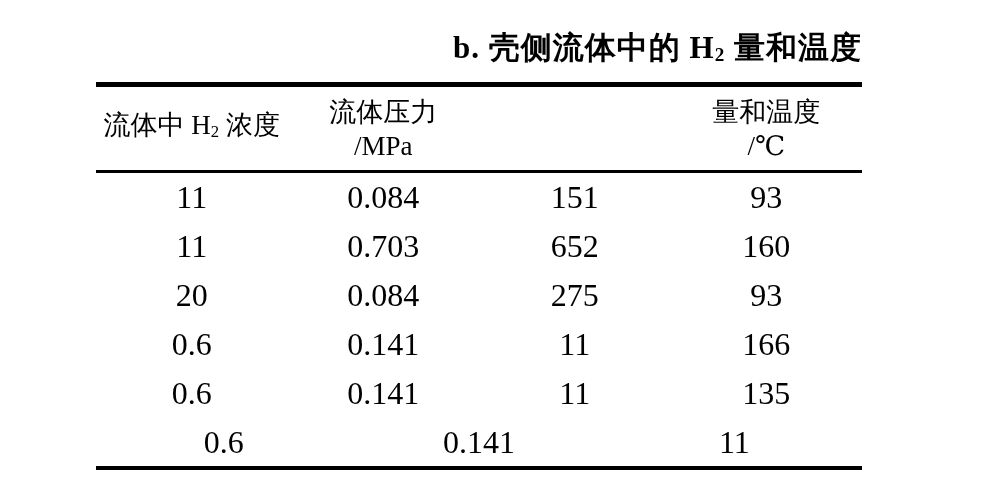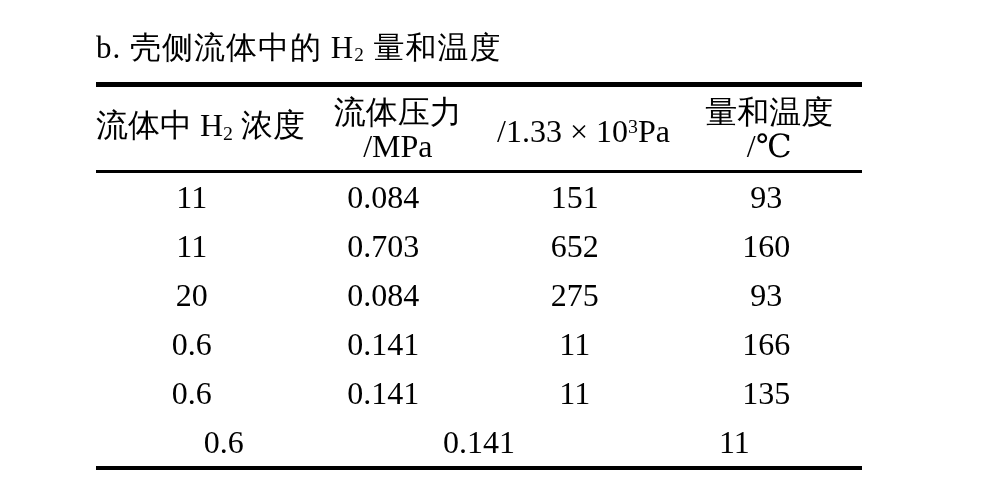--- a/index.html
+++ b/index.html
@@ -9,23 +9,23 @@
     color:#000000;
     font-family:"Liberation Serif","DejaVu Serif",serif;
     position:relative;
     overflow:hidden;
   }
   .page { position:absolute; inset:0; background:#fff; }
 
   .doc-title {
     position:absolute;
     top:27px; left:96px; width:766px;
-    text-align:left;
+    text-align:right;
     font-size:31px;
-    font-weight:normal;
+    font-weight:bold;
     letter-spacing:1px;
     white-space:nowrap;
   }
   .doc-title sub, .th sub { font-size:0.62em; vertical-align:-0.18em; }
   .th sup, .td sup { font-size:0.62em; vertical-align:0.45em; }
 
   .tbl {
     position:absolute;
     left:96px; top:82px; width:766px;
   }
@@ -38,21 +38,21 @@
     height:83px;
     display:flex;
     align-items:stretch;
   }
   .th {
     flex:1 1 0;
     display:flex;
     flex-direction:column;
     justify-content:center;
     text-align:center;
-    font-size:32px;
+    font-size:27px;
     line-height:34px;
     white-space:nowrap;
   }
   .tbody {
     height:293px;
     display:flex;
     flex-direction:column;
   }
   .tr {
     flex:1 1 0;
@@ -80,21 +80,20 @@
 
     <div class="thead">
       <div class="th">
         <div><span>流体中 H</span><sub>2</sub><span> 浓度</span></div>
       </div>
       <div class="th">
         <div><span>流体压力</span></div>
         <div><span>/MPa</span></div>
       </div>
       <div class="th">
-        <div><span>/1.33 × 10</span><sup>3</sup><span>Pa</span></div>
       </div>
       <div class="th">
         <div><span>量和温度</span></div>
         <div><span>/℃</span></div>
       </div>
     </div>
 
     <div class="rule rule-mid"></div>
 
     <div class="tbody">

